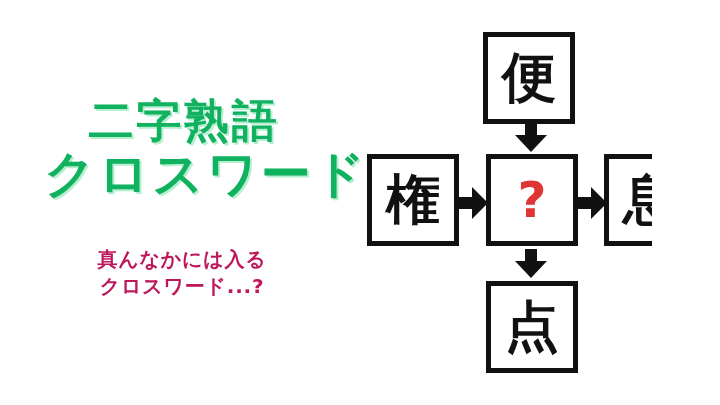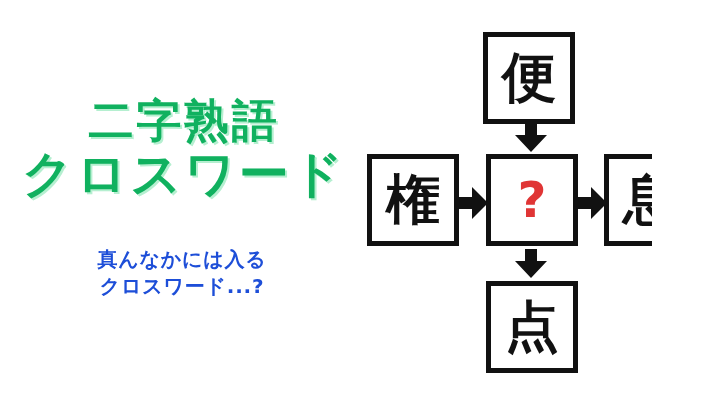--- a/index.html
+++ b/index.html
@@ -33,30 +33,31 @@
     letter-spacing: 0.06em;
     text-shadow: 2px 2px 0 rgba(120, 225, 170, 0.55);
     white-space: nowrap;
   }
   .title-line-1 {
     font-size: 45px;
     margin-bottom: 6px;
   }
   .title-line-2 {
     font-size: 50px;
+    text-align: right;
   }
   .subtitle-block {
     position: absolute;
     left: 0px;
     top: 246px;
     width: 364px;
     text-align: center;
   }
   .subtitle-line {
-    color: #1d4ed8;
+    color: #be185d;
     font-weight: 700;
     font-size: 20px;
     line-height: 1.35;
     letter-spacing: 0.04em;
     white-space: nowrap;
   }
 
   
   .kanji-box {
     position: absolute;

